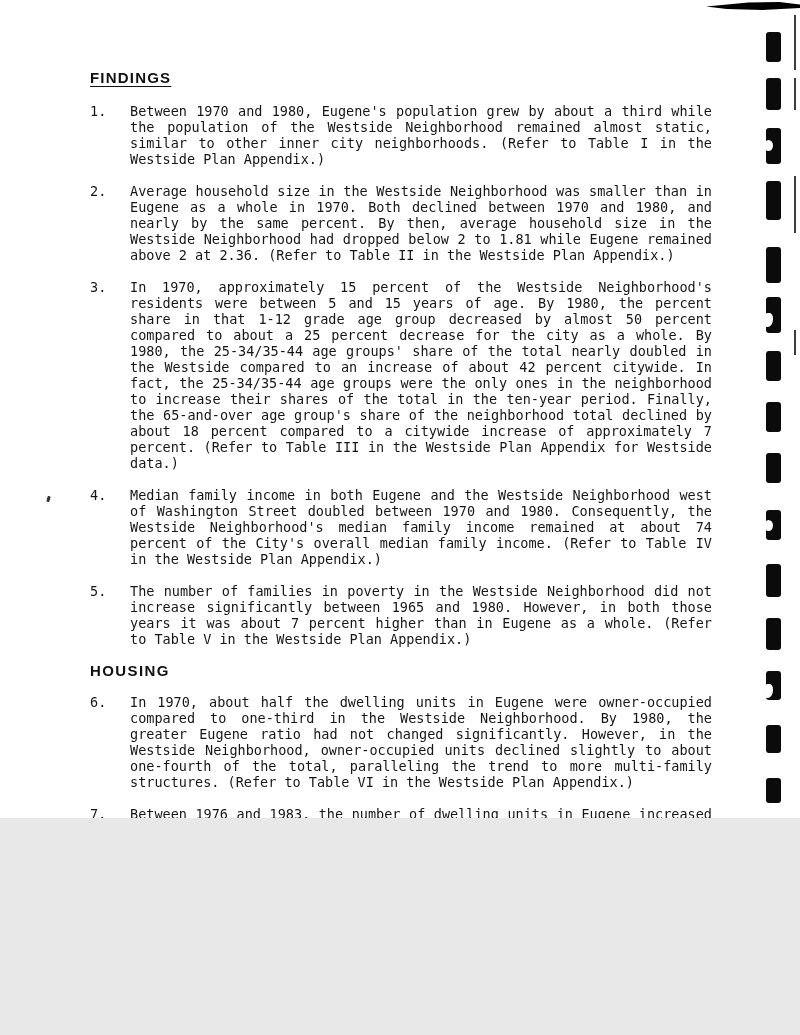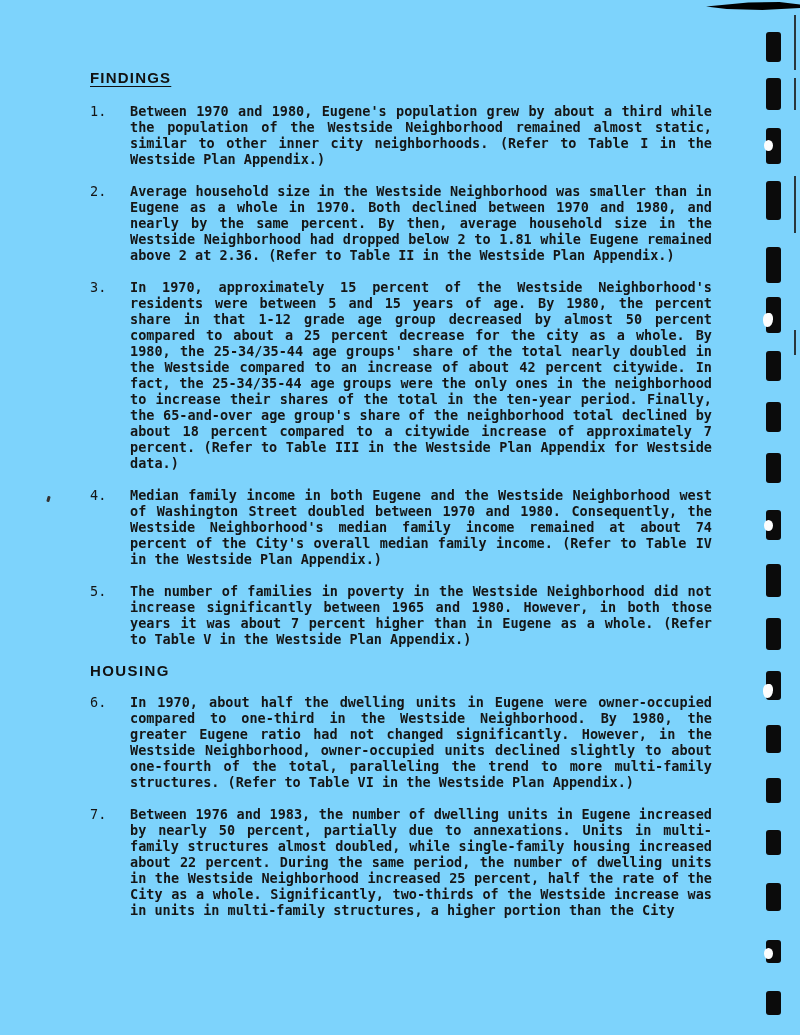--- a/index.html
+++ b/index.html
@@ -1,19 +1,19 @@
 <!DOCTYPE html>
 <html><head>
 <meta charset="utf-8">
 <style>
   html,body{margin:0;padding:0;background:#e8e8e8;}
   .doc{
     position:relative;
-    width:800px;height:1035px;
-    background:#7dd3fc;
+    width:800px;height:818px;
+    background:#ffffff;
     overflow:hidden;
     font-family:"DejaVu Sans Mono", monospace;
     font-size:13.5px;
     line-height:16px;
     color:#161616;
   }
   .content{
     position:absolute;
     left:90px;top:70px;
     width:622px;
@@ -32,21 +32,21 @@
     font-family:"Liberation Sans", sans-serif;
     font-weight:bold;
     font-size:15px;
     letter-spacing:1.4px;
     color:#111;
     margin:0 0 19px 0;
   }
   .h-section.second{margin-top:12px;margin-bottom:15px;}
   .item{display:flex;margin:0 0 16px 0;}
   .item .num{flex:none;width:40px;}
-  .item .txt{width:582px;text-align:justify;text-justify:inter-word;font-weight:bold;}
+  .item .txt{width:582px;text-align:justify;text-justify:inter-word;}
   .page-num{
     position:absolute;
     left:0;top:984px;width:800px;
     text-align:center;
   }
   
   .bmark{
     position:absolute;left:766px;width:15px;
     background:#0b0b0b;border-radius:3px;
   }

